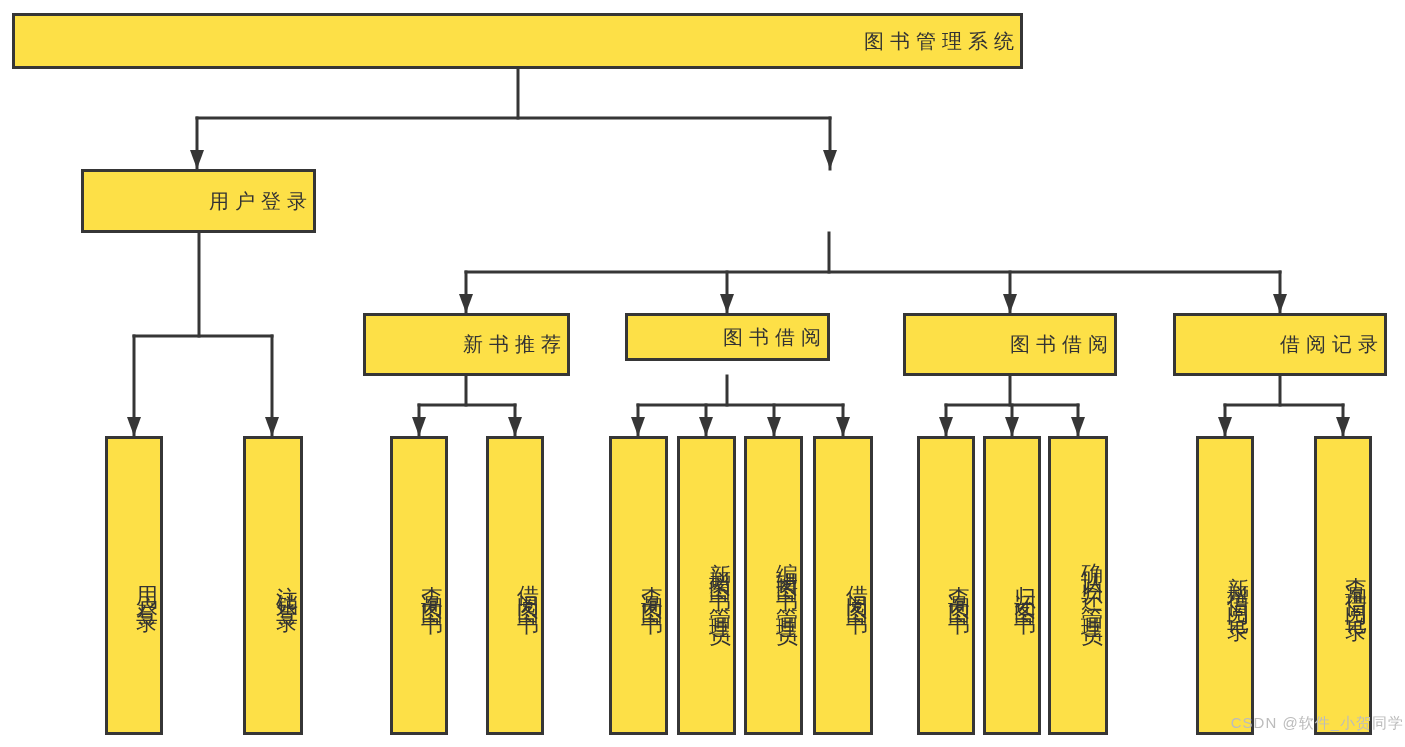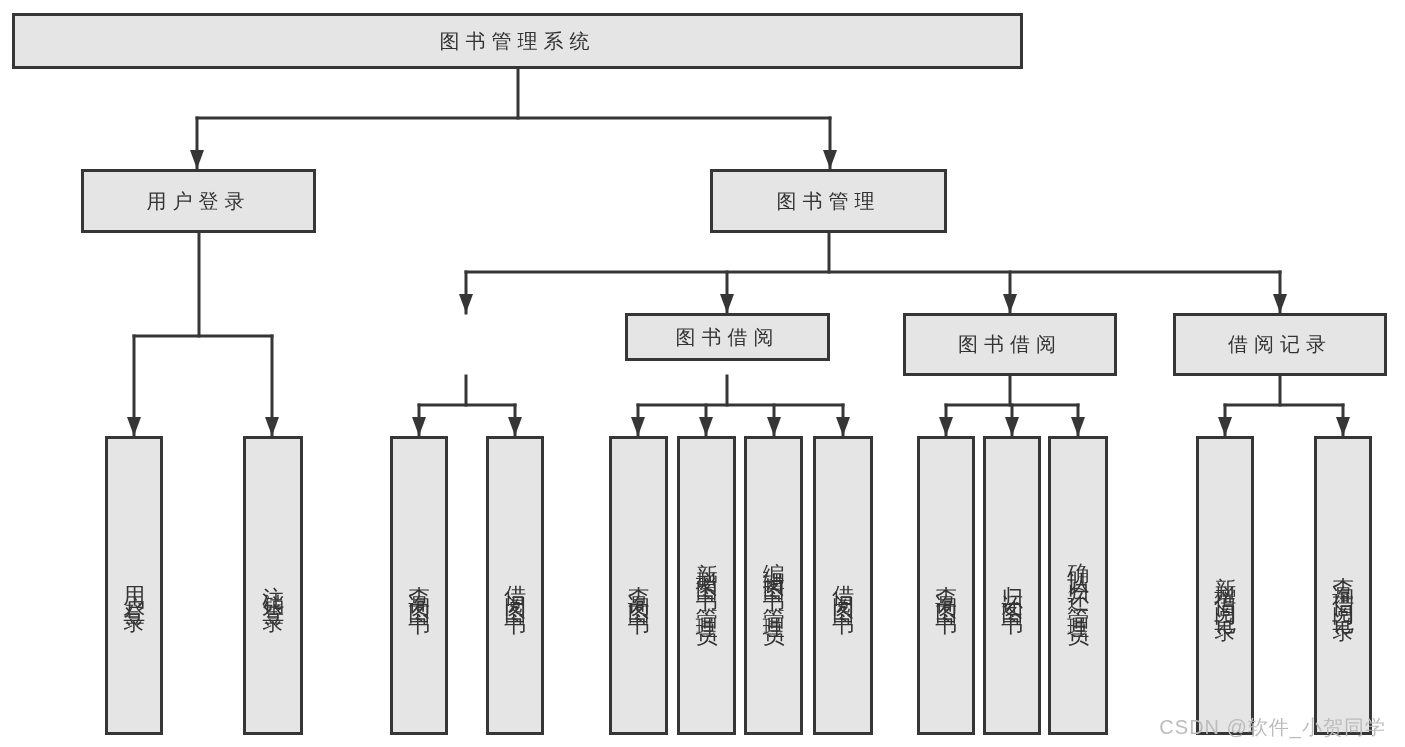--- a/index.html
+++ b/index.html
@@ -5,32 +5,32 @@
   :root { --line:#363636; --text:#333333; --wm:#bcbcbc; --bg:#ffffff; }
   html,body { margin:0; padding:0; background:var(--bg); }
   #canvas {
     position:relative; width:1405px; height:747px; overflow:hidden;
     background:var(--bg);
     font-family:"Liberation Sans","DejaVu Sans",sans-serif;
   }
   #edges { position:absolute; left:0; top:0; width:1405px; height:747px; }
   .node {
     position:absolute; box-sizing:border-box;
-    border:3px solid var(--line); background:#e5e5e5;
-    display:flex; align-items:center; justify-content:center;
+    border:3px solid var(--line); background:#fde047;
+    display:flex; align-items:center; justify-content:flex-end;
     color:var(--text);
   }
   .node.h span { font-size:20px; letter-spacing:6px; white-space:nowrap; }
   .node.v span {
     writing-mode:vertical-rl; text-orientation:mixed;
     font-size:22px; letter-spacing:9px; line-height:1.2; white-space:nowrap;
   }
   .watermark {
-    position:absolute; top:714px; right:19px;
-    font-size:20px; color:var(--wm); letter-spacing:1px; white-space:nowrap;
+    position:absolute; top:714px; right:1px;
+    font-size:15px; color:var(--wm); letter-spacing:1px; white-space:nowrap;
   }
 </style>
 </head>
 <body>
 
 <div id="canvas">
 
   <svg id="edges" viewBox="0 0 1405 747" xmlns="http://www.w3.org/2000/svg">
     <defs>
       <marker id="arrow" markerUnits="userSpaceOnUse" markerWidth="19" markerHeight="14" refX="19" refY="7" orient="auto">
@@ -81,24 +81,24 @@
     </g>
   </svg>
 
   <div class="node h" style="left:12px;top:13px;width:1011px;height:56px">
     <span>图书管理系统</span>
   </div>
 
   <div class="node h" style="left:81px;top:169px;width:235px;height:64px">
     <span>用户登录</span>
   </div>
-  <div class="node h" style="left:710px;top:169px;width:237px;height:64px">
-    <span>图书管理</span>
+
+  <div class="node h" style="left:363px;top:313px;width:207px;height:63px">
+    <span>新书推荐</span>
   </div>
-
   <div class="node h" style="left:625px;top:313px;width:205px;height:48px">
     <span>图书借阅</span>
   </div>
   <div class="node h" style="left:903px;top:313px;width:214px;height:63px">
     <span>图书借阅</span>
   </div>
   <div class="node h" style="left:1173px;top:313px;width:214px;height:63px">
     <span>借阅记录</span>
   </div>
 

